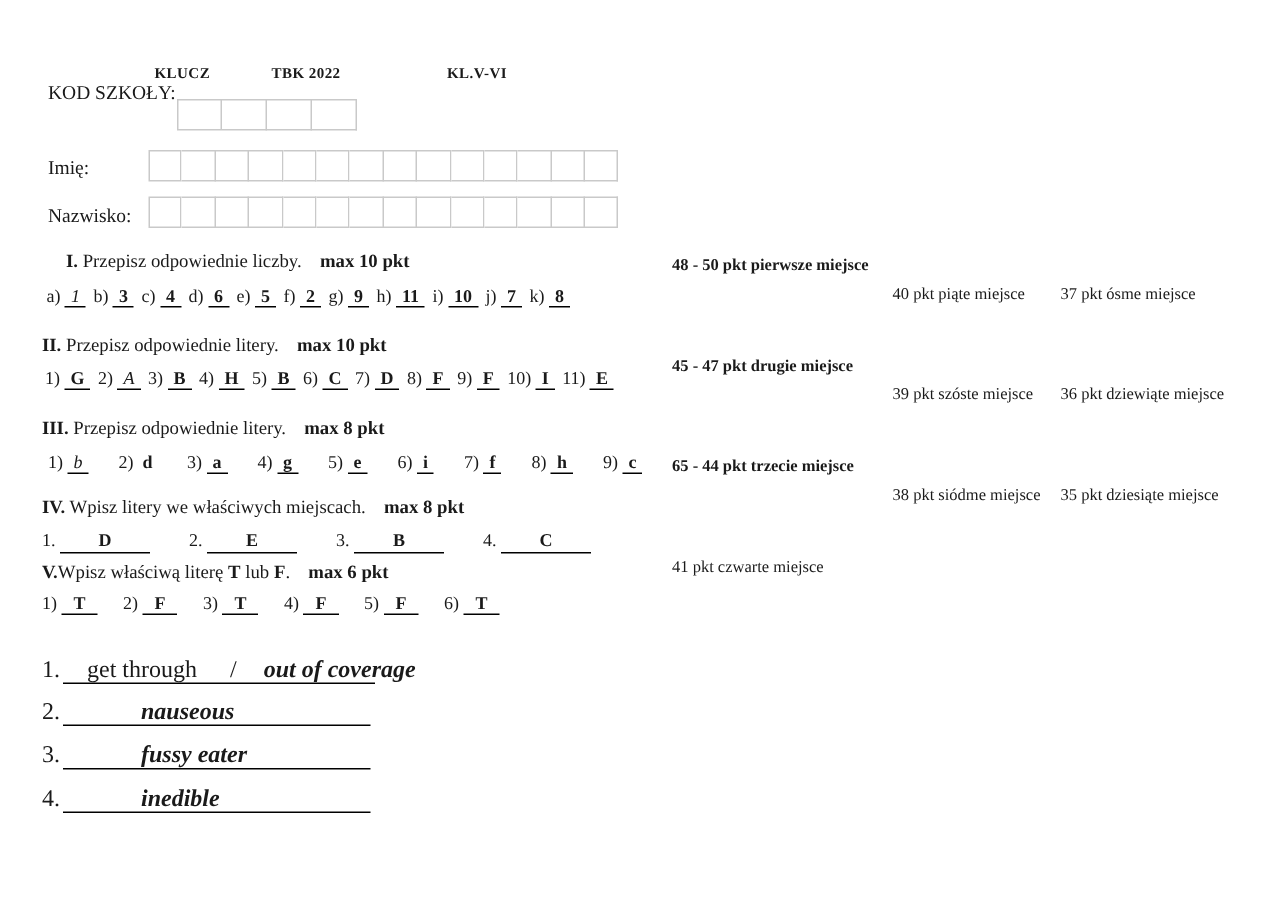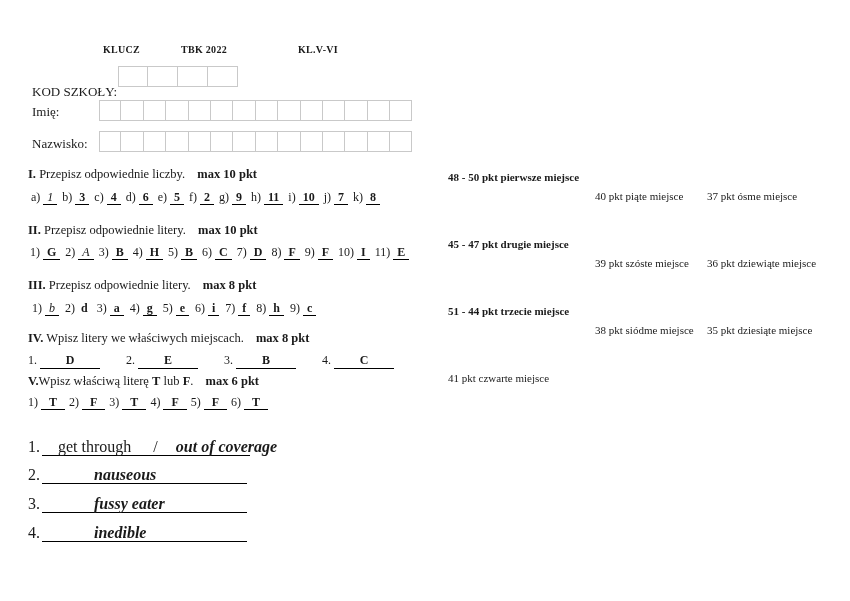--- a/index.html
+++ b/index.html
@@ -22,21 +22,21 @@
   .seg-bold{font-weight:bold;}
   
   .ansrow{display:flex;align-items:baseline;font-size:12px;line-height:15px;}
   .item{white-space:nowrap;}
   .q{margin-right:3px;}
   .a{font-weight:bold;border-bottom:1px solid #000;padding:0 4px;}
   .a.italic{font-style:italic;font-weight:normal;}
   .a.noline{border-bottom:none;padding:0 3px;}
   .a.wide{display:inline-block;width:60px;text-align:center;padding:0;}
   .a.tf{padding:0 8px;}
-  .g1{gap:5px;} .g2{gap:5px;} .g3{gap:6px;} .g4{gap:26px;justify-content:center;} .g5{gap:4px;}
+  .g1{gap:5px;} .g2{gap:5px;} .g3{gap:20px;} .g4{gap:26px;justify-content:center;} .g5{gap:17px;}
   
   .vi-row{font-size:16px;line-height:16px;}
   .vi-num{display:inline-block;width:14px;}
   .vi-line{display:inline-block;border-bottom:1px solid #000;width:208px;white-space:nowrap;}
   .vi-line.short{width:205px;}
   .vi-first{margin-left:16px;}
   .vi-slash{margin-left:22px;}
   .vi-second{margin-left:18px;}
   .vi-word{margin-left:52px;}
   .bi{font-weight:bold;font-style:italic;}
@@ -48,21 +48,21 @@
 </style>
 </head>
 <body>
 
 <div class="page">
 
   <span class="abs hdr" style="left:103px;top:44px">KLUCZ</span>
   <span class="abs hdr" style="left:181px;top:44px">TBK 2022</span>
   <span class="abs hdr" style="left:298px;top:44px">KL.V-VI</span>
 
-  <span class="abs lbl" style="left:32px;top:84px">KOD SZKOŁY:</span>
+  <span class="abs lbl" style="left:32px;top:54px">KOD SZKOŁY:</span>
   <div class="abs boxes kod" style="left:118px;top:66px">
 
   <span class="cell"></span>
       <span class="cell"></span>
       <span class="cell"></span>
       <span class="cell"></span>
     </div>
 
   <span class="abs lbl" style="left:32px;top:104px">Imię:</span>
   <div class="abs boxes names" style="left:99px;top:100px">
@@ -95,21 +95,21 @@
       <span class="cell"></span>
       <span class="cell"></span>
       <span class="cell"></span>
       <span class="cell"></span>
       <span class="cell"></span>
       <span class="cell"></span>
       <span class="cell"></span>
       <span class="cell"></span>
     </div>
 
-  <div class="abs sec-head" style="left:28px;top:167px">
+  <div class="abs sec-head" style="left:44px;top:167px">
     <span class="num">I.</span>
     <span>Przepisz odpowiednie liczby.</span>
     <span class="max">max 10 pkt</span>
   </div>
   <div class="abs ansrow g1" style="left:31px;top:190px">
 
   <span class="item"><span class="q">a)</span><span class="a italic">1</span></span>
       <span class="item"><span class="q">b)</span><span class="a">3</span></span>
       <span class="item"><span class="q">c)</span><span class="a">4</span></span>
       <span class="item"><span class="q">d)</span><span class="a">6</span></span>
@@ -206,21 +206,21 @@
         <span class="sc1 seg-bold">48 - 50 pkt pierwsze miejsce</span>
         <span class="sc2"></span>
         <span class="sc3"></span>
       </div>
       <div class="score-row">
         <span class="sc1 seg-bold">45 - 47 pkt drugie miejsce</span>
         <span class="sc2">40 pkt piąte miejsce</span>
         <span class="sc3">37 pkt ósme miejsce</span>
       </div>
       <div class="score-row">
-        <span class="sc1 seg-bold">51 - 44 pkt trzecie miejsce</span>
+        <span class="sc1 seg-bold">65 - 44 pkt trzecie miejsce</span>
         <span class="sc2">39 pkt szóste miejsce</span>
         <span class="sc3">36 pkt dziewiąte miejsce</span>
       </div>
       <div class="score-row">
         <span class="sc1">41 pkt czwarte miejsce</span>
         <span class="sc2">38 pkt siódme miejsce</span>
         <span class="sc3">35 pkt dziesiąte miejsce</span>
       </div>
     </div>
 

